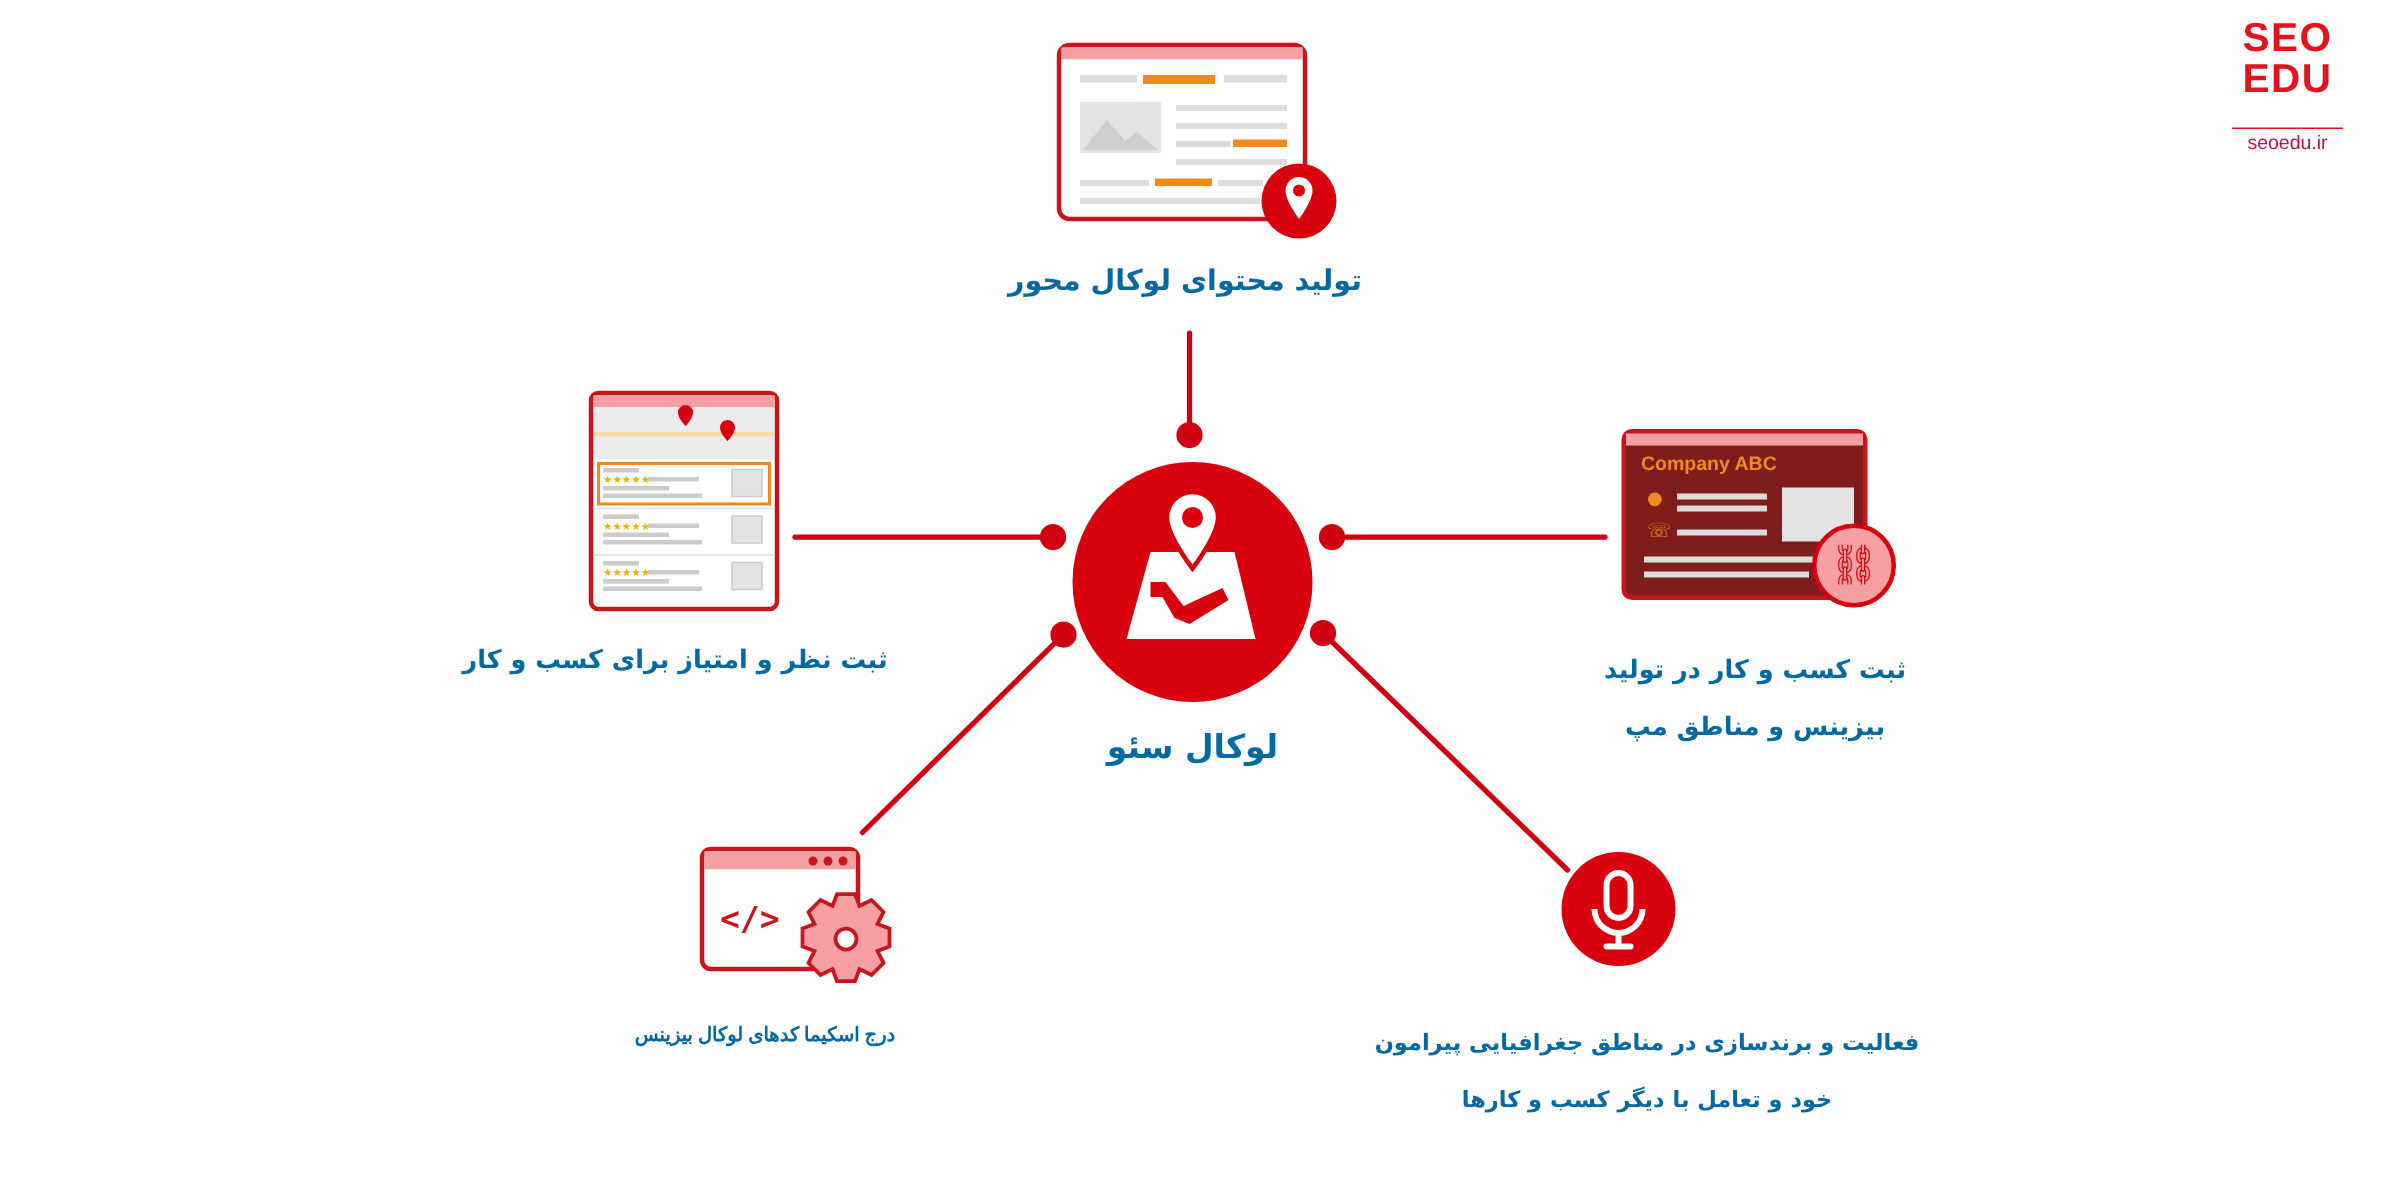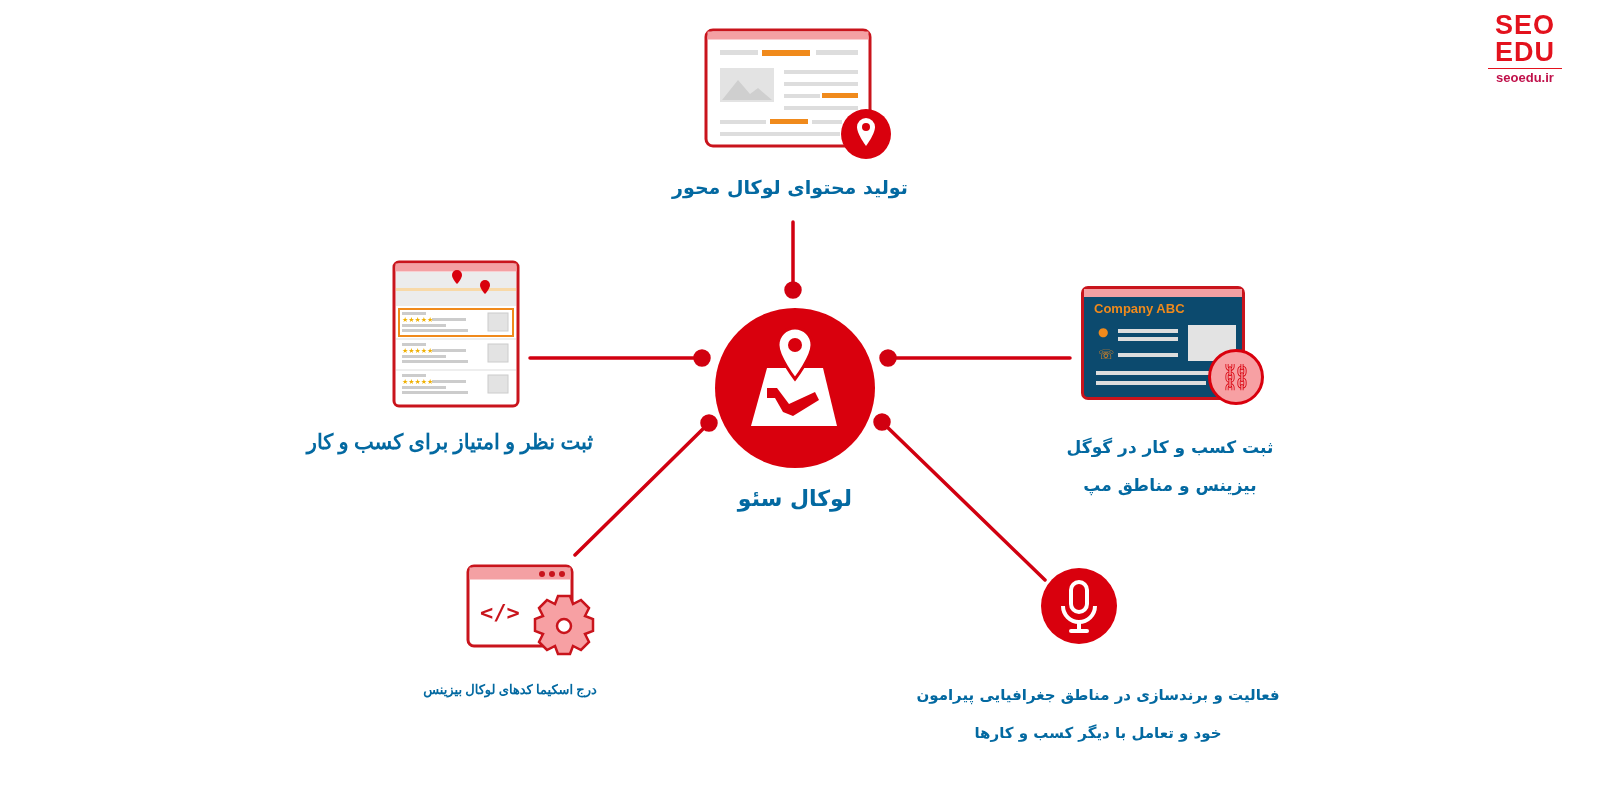--- a/index.html
+++ b/index.html
@@ -1,21 +1,21 @@
 <!DOCTYPE html>
 <html><head>
 <meta charset="utf-8">
 <style>
   html,body{margin:0;padding:0;background:#fff;}
   body{width:1600px;height:800px;position:relative;overflow:hidden;font-family:"DejaVu Sans",sans-serif;}
   .abs{position:absolute;}
   .lbl{position:absolute;color:#0369a1;font-weight:bold;direction:rtl;text-align:center;font-family:"DejaVu Sans",sans-serif;white-space:nowrap;}
   .logo{position:absolute;left:1488px;top:12px;width:74px;text-align:center;font-family:"Liberation Sans",sans-serif;}
   .logo .t{color:#e3121d;font-weight:900;font-size:27px;line-height:27px;letter-spacing:1px;}
-  .logo .u{color:#c0104a;font-weight:bold;font-size:13px;border-top:1.5px solid #e3121d;margin-top:2px;padding-top:1px;}
+  .logo .u{color:#c0104a;font-weight:normal;font-size:13px;border-top:1.5px solid #e3121d;margin-top:19px;padding-top:1px;}
 </style>
 </head>
 <body>
 
 <div class="logo">
   <div class="t">SEO</div>
   <div class="t">EDU</div>
   <div class="u">seoedu.ir</div>
 </div>
 
@@ -93,37 +93,37 @@
   <text x="10" y="93" font-size="7" fill="#f0b000" font-family="DejaVu Sans, sans-serif">★★★★★</text>
   <text x="10" y="124" font-size="7" fill="#f0b000" font-family="DejaVu Sans, sans-serif">★★★★★</text>
   <g fill="#e3e3e3" stroke="#ccc">
       <rect x="96" y="53" width="20" height="18"></rect>
       <rect x="96" y="84" width="20" height="18"></rect>
       <rect x="96" y="115" width="20" height="18"></rect>
     </g>
   <line x1="4" y1="79" x2="124" y2="79" stroke="#ddd"></line>
     <line x1="4" y1="110" x2="124" y2="110" stroke="#ddd"></line>
 </svg>
-<div class="lbl" style="left:300px;top:430px;width:300px;font-size:21px;font-family:Liberation Serif, serif;">ثبت نظر و امتیاز برای کسب و کار</div>
+<div class="lbl" style="left:300px;top:430px;width:300px;font-size:17px;">ثبت نظر و امتیاز برای کسب و کار</div>
 
-<div class="abs" style="left:1081px;top:286px;width:164px;height:114px;border:3px solid #c9141c;border-radius:7px;background:#0c4a6e;box-sizing:border-box;overflow:visible;">
+<div class="abs" style="left:1081px;top:286px;width:164px;height:114px;border:3px solid #c9141c;border-radius:7px;background:#7f1d1d;box-sizing:border-box;overflow:visible;">
   <div style="height:8px;background:#f4a0a3;"></div>
   <div style="position:absolute;left:10px;top:12px;color:#f08a1c;font-weight:bold;font-size:13px;font-family:'Liberation Sans',sans-serif;">Company ABC</div>
   <div style="position:absolute;left:14px;top:36px;color:#f08a1c;font-size:12px;">●</div>
   <div style="position:absolute;left:14px;top:58px;color:#f08a1c;font-size:13px;">☏</div>
   <div style="position:absolute;left:34px;top:40px;width:60px;height:4px;background:#ddd;"></div>
   <div style="position:absolute;left:34px;top:48px;width:60px;height:4px;background:#ddd;"></div>
   <div style="position:absolute;left:34px;top:64px;width:60px;height:4px;background:#ddd;"></div>
   <div style="position:absolute;left:104px;top:36px;width:48px;height:36px;background:#e3e3e3;"></div>
   <div style="position:absolute;left:12px;top:82px;width:120px;height:4px;background:#ddd;"></div>
   <div style="position:absolute;left:12px;top:92px;width:110px;height:4px;background:#ddd;"></div>
   <div style="position:absolute;left:124px;top:60px;width:56px;height:56px;border-radius:50%;background:#f7a0a3;border:3px solid #d9000d;box-sizing:border-box;color:#d9000d;font-size:26px;text-align:center;line-height:50px;">⛓</div>
 </div>
 <div class="lbl" style="left:1040px;top:428px;width:260px;font-size:17px;line-height:38px;">
-  <div>ثبت کسب و کار در گوگل</div>
+  <div>ثبت کسب و کار در تولید</div>
   <div>بیزینس و مناطق مپ</div>
 </div>
 
 <svg class="abs" style="left:466px;top:564px" width="136" height="100">
   <rect x="2" y="2" width="104" height="80" rx="6" fill="#fff" stroke="#c9141c" stroke-width="3"></rect>
   <rect x="3.5" y="3.5" width="101" height="12" fill="#f4a0a3"></rect>
   <circle cx="76" cy="10" r="3" fill="#c9141c"></circle>
     <circle cx="86" cy="10" r="3" fill="#c9141c"></circle>
     <circle cx="96" cy="10" r="3" fill="#c9141c"></circle>
   <text x="14" y="56" font-size="22" font-weight="bold" fill="#c9141c" font-family="DejaVu Sans Mono, monospace">&lt;/&gt;</text>

